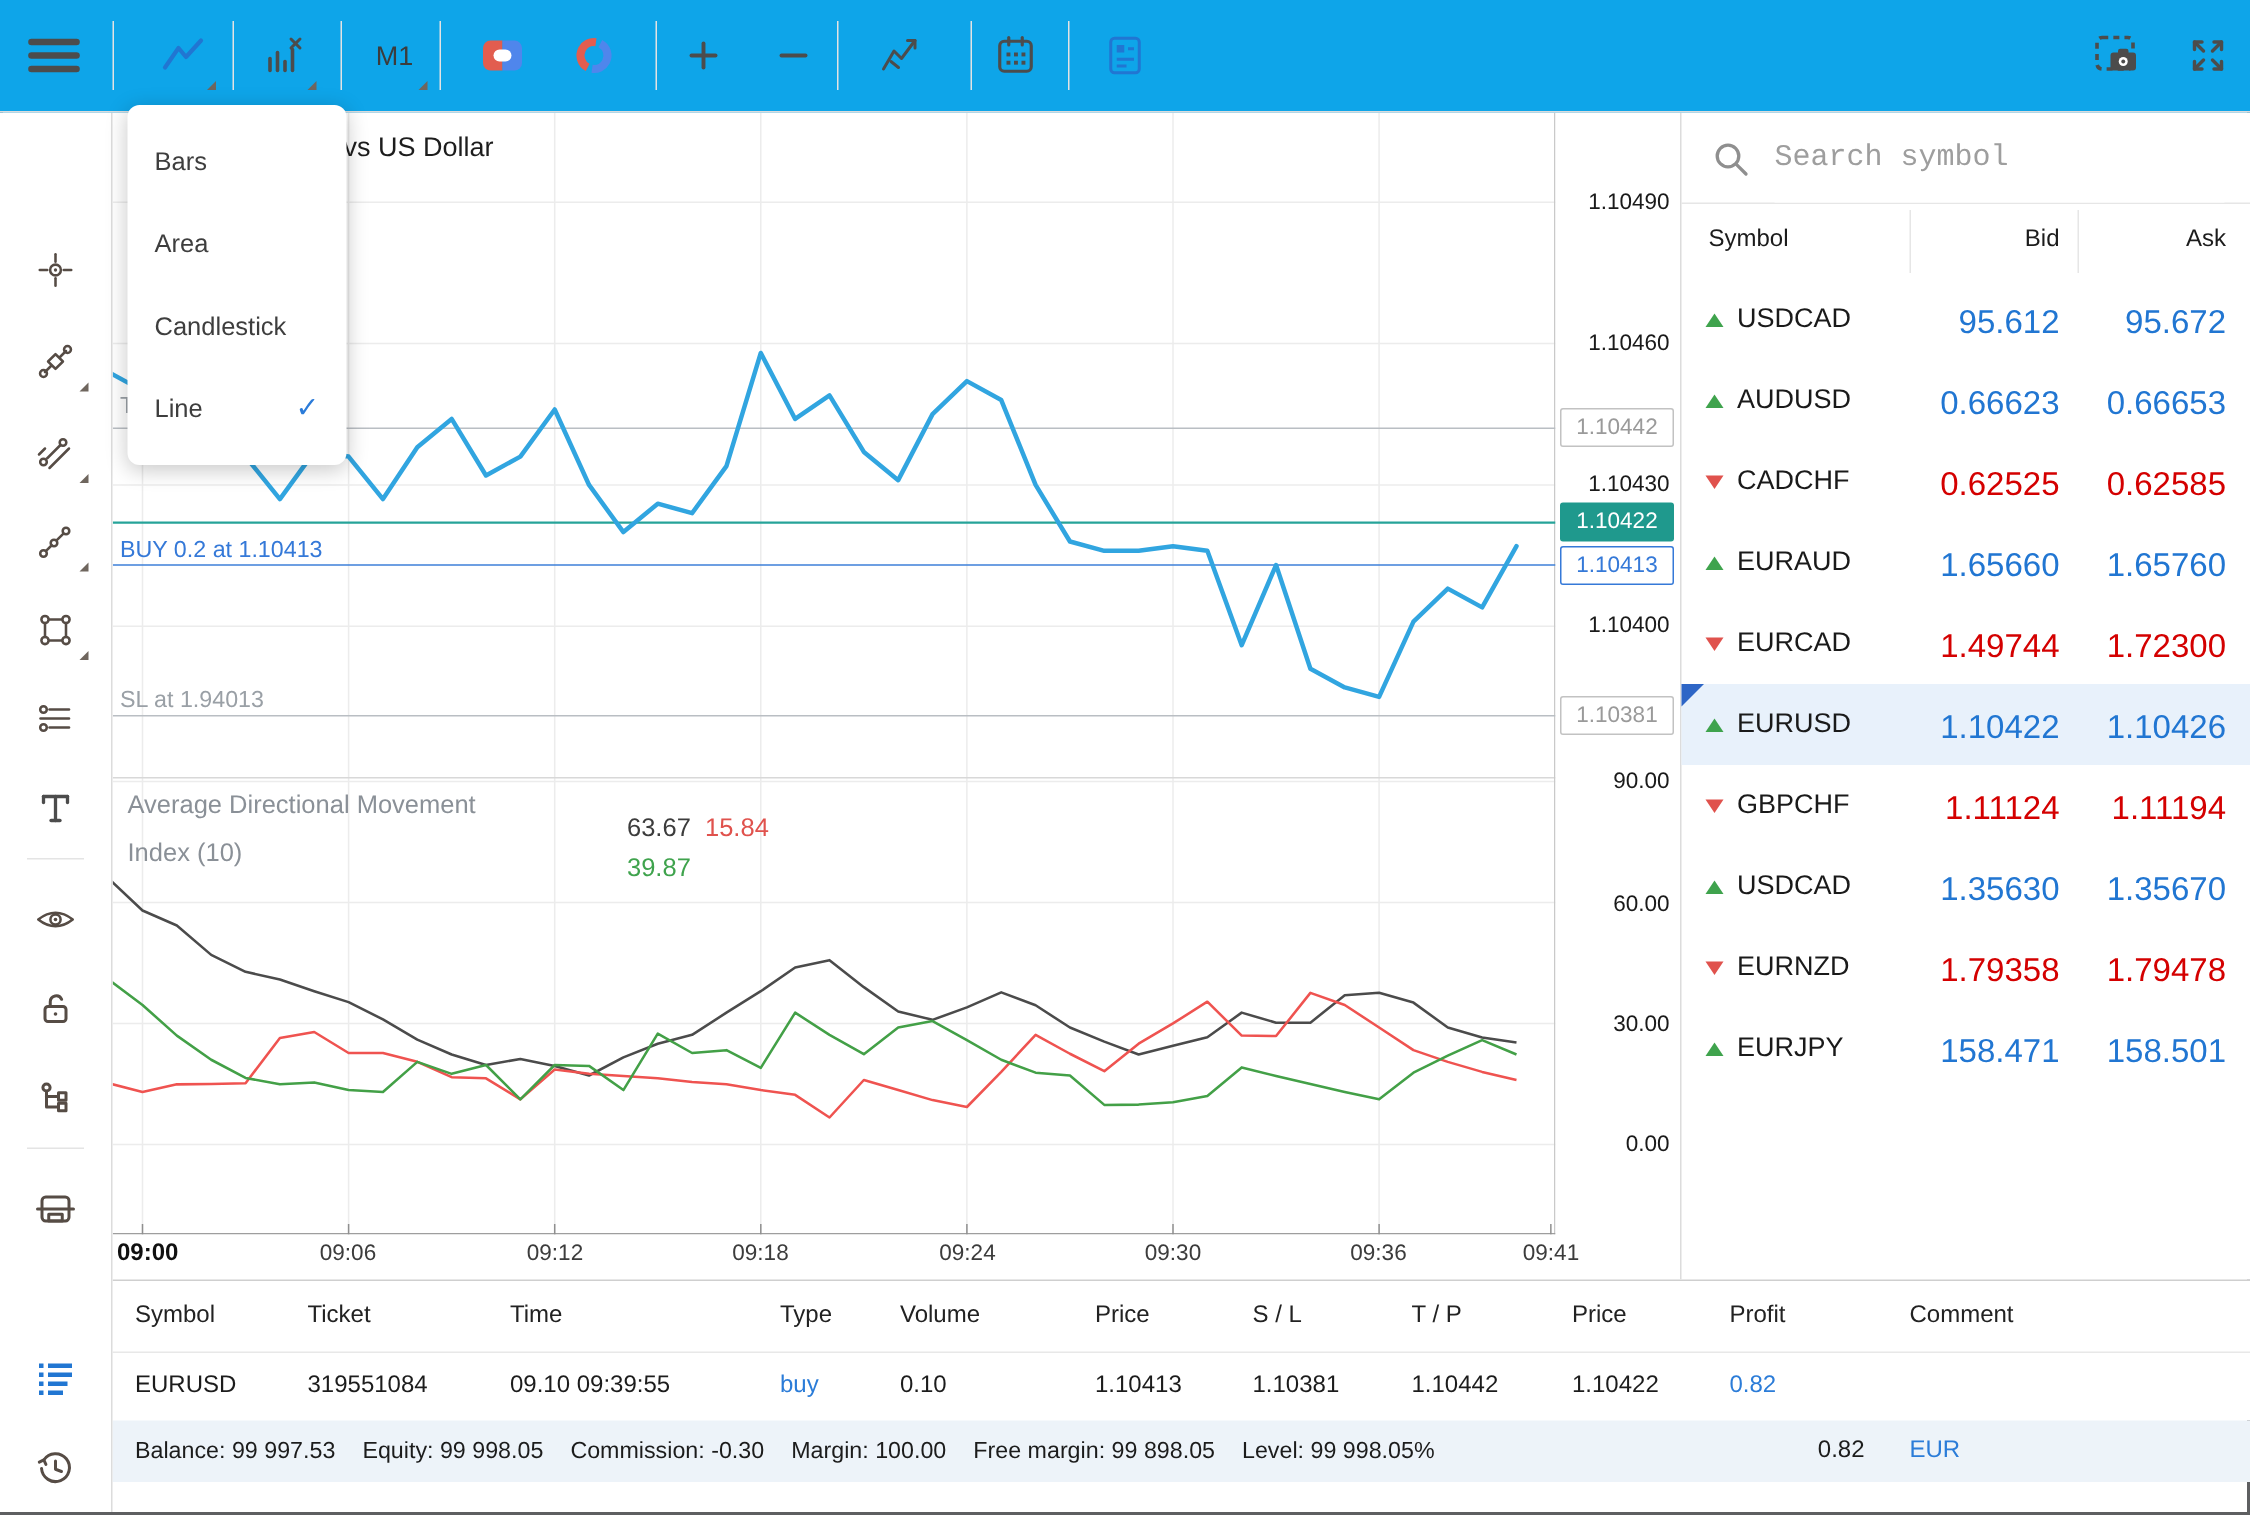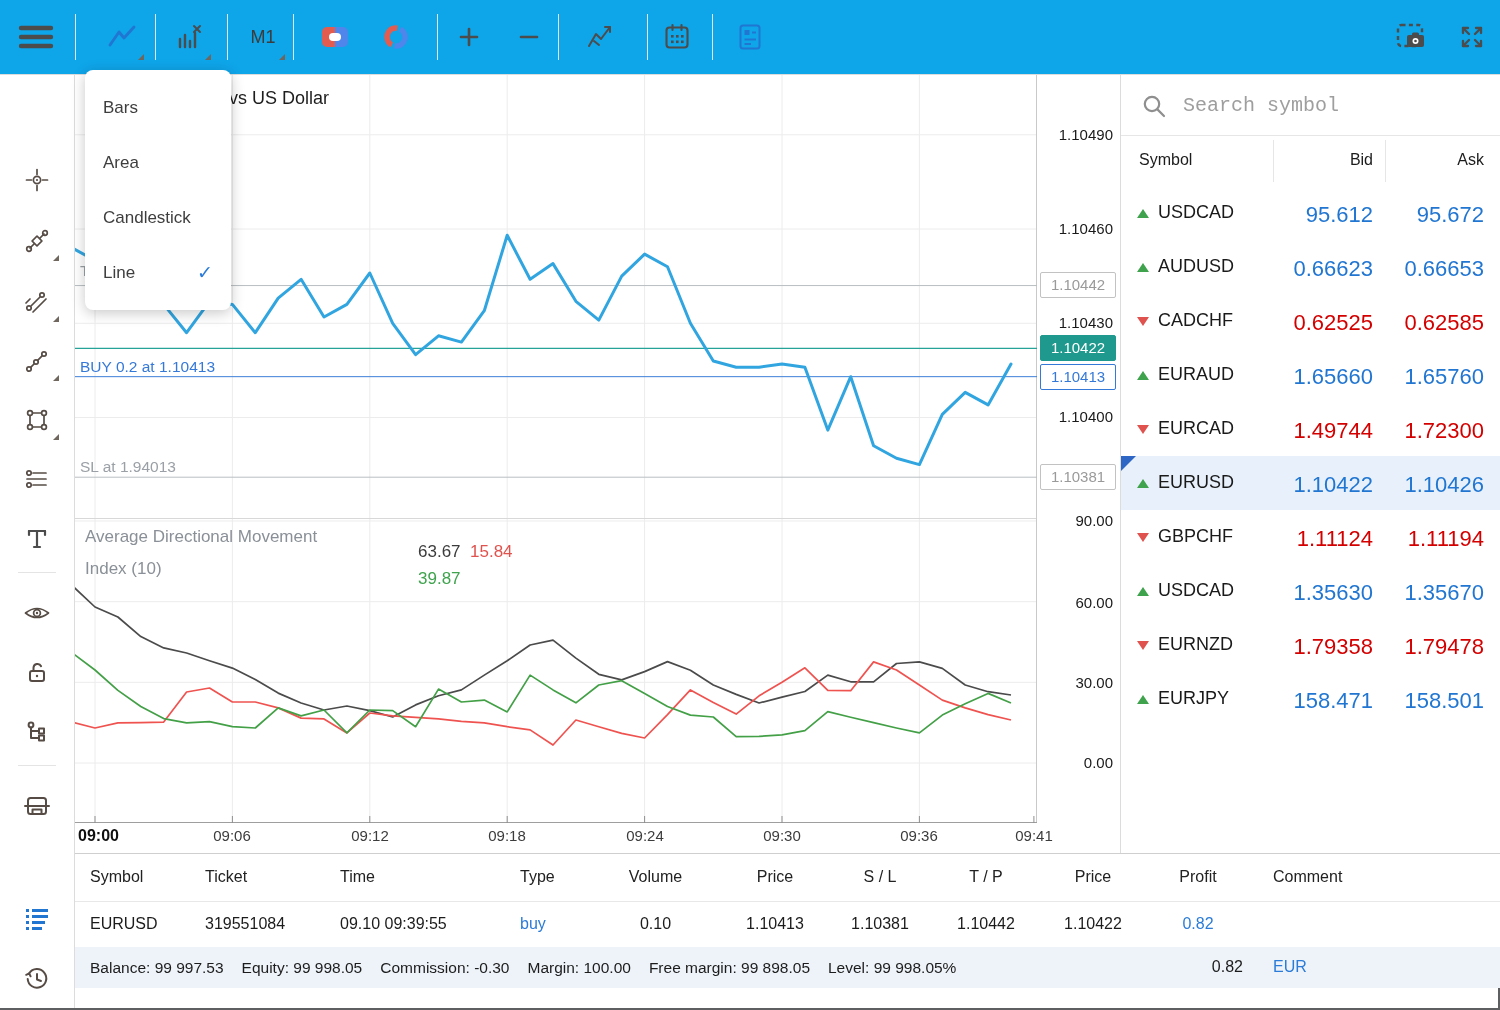--- a/index.html
+++ b/index.html
@@ -59,21 +59,21 @@
 .mw-row .bid{right:127px}
 .mw-row .ask{right:16px}
 .mw-row.up .val{color:#2176d2}
 .mw-row.down .val{color:#d40000}
 
 .positions{position:absolute;left:75px;top:853px;width:1425px;height:94px;border-top:1px solid #cfcfcf;background:#fff;z-index:10}
 .pos-head{position:absolute;left:0;top:0;width:100%;height:48px;border-bottom:1px solid #e8e8e8;font-size:16px;color:#222}
 .pos-row{position:absolute;left:0;top:48px;width:100%;height:46px;font-size:16px;color:#1c1c1c;cursor:pointer}
 .pc{position:absolute;top:14px;white-space:nowrap}
 .pos-row .pc{top:13px}
-.num{text-align:center}
+.num{text-align:left}
 .c-sym{left:15px}.c-ticket{left:130px}.c-time{left:265px}.c-type{left:445px}
 .c-vol{left:525px;width:111px}.c-price{left:655px;width:90px}.c-sl{left:760px;width:90px}
 .c-tp{left:866px;width:90px}.c-price2{left:973px;width:90px}.c-profit{left:1078px;width:90px}
 .c-comment{left:1198px}
 .blue-text{color:#2b7cd8}
 
 .statusbar{position:absolute;left:75px;top:947px;width:1425px;height:41px;background:#edf3f9;z-index:10}
 .st-items{position:absolute;left:15px;top:0;height:41px;display:flex;align-items:center;gap:18px;font-size:15.5px;color:#1c1c1c;white-space:nowrap}
 .st-profit{position:absolute;left:1078px;width:90px;top:11px;font-size:16px;text-align:right;color:#1c1c1c}
 .st-cur{position:absolute;left:1198px;top:11px;font-size:16px;color:#2b7cd8}

